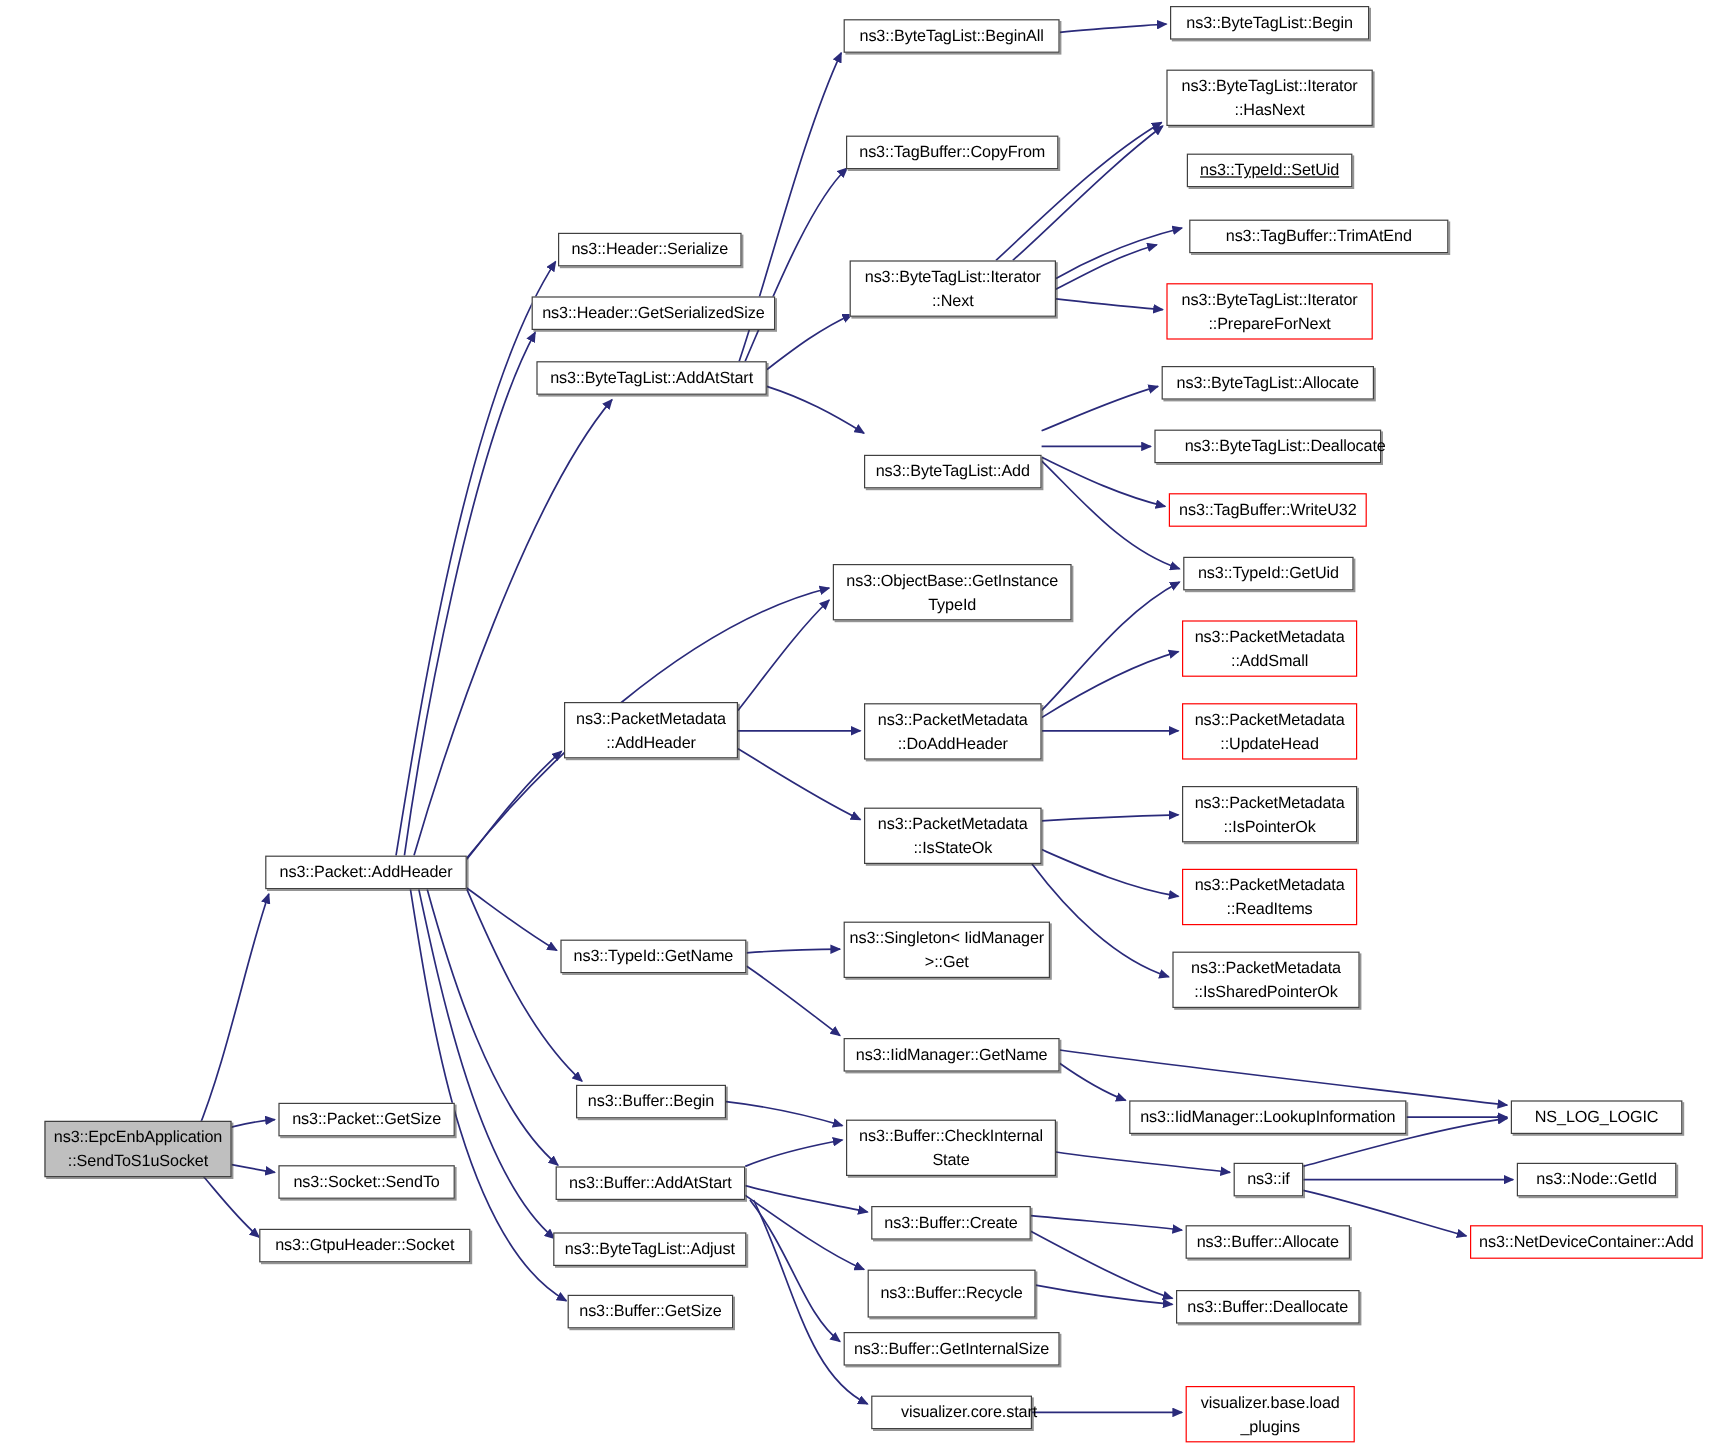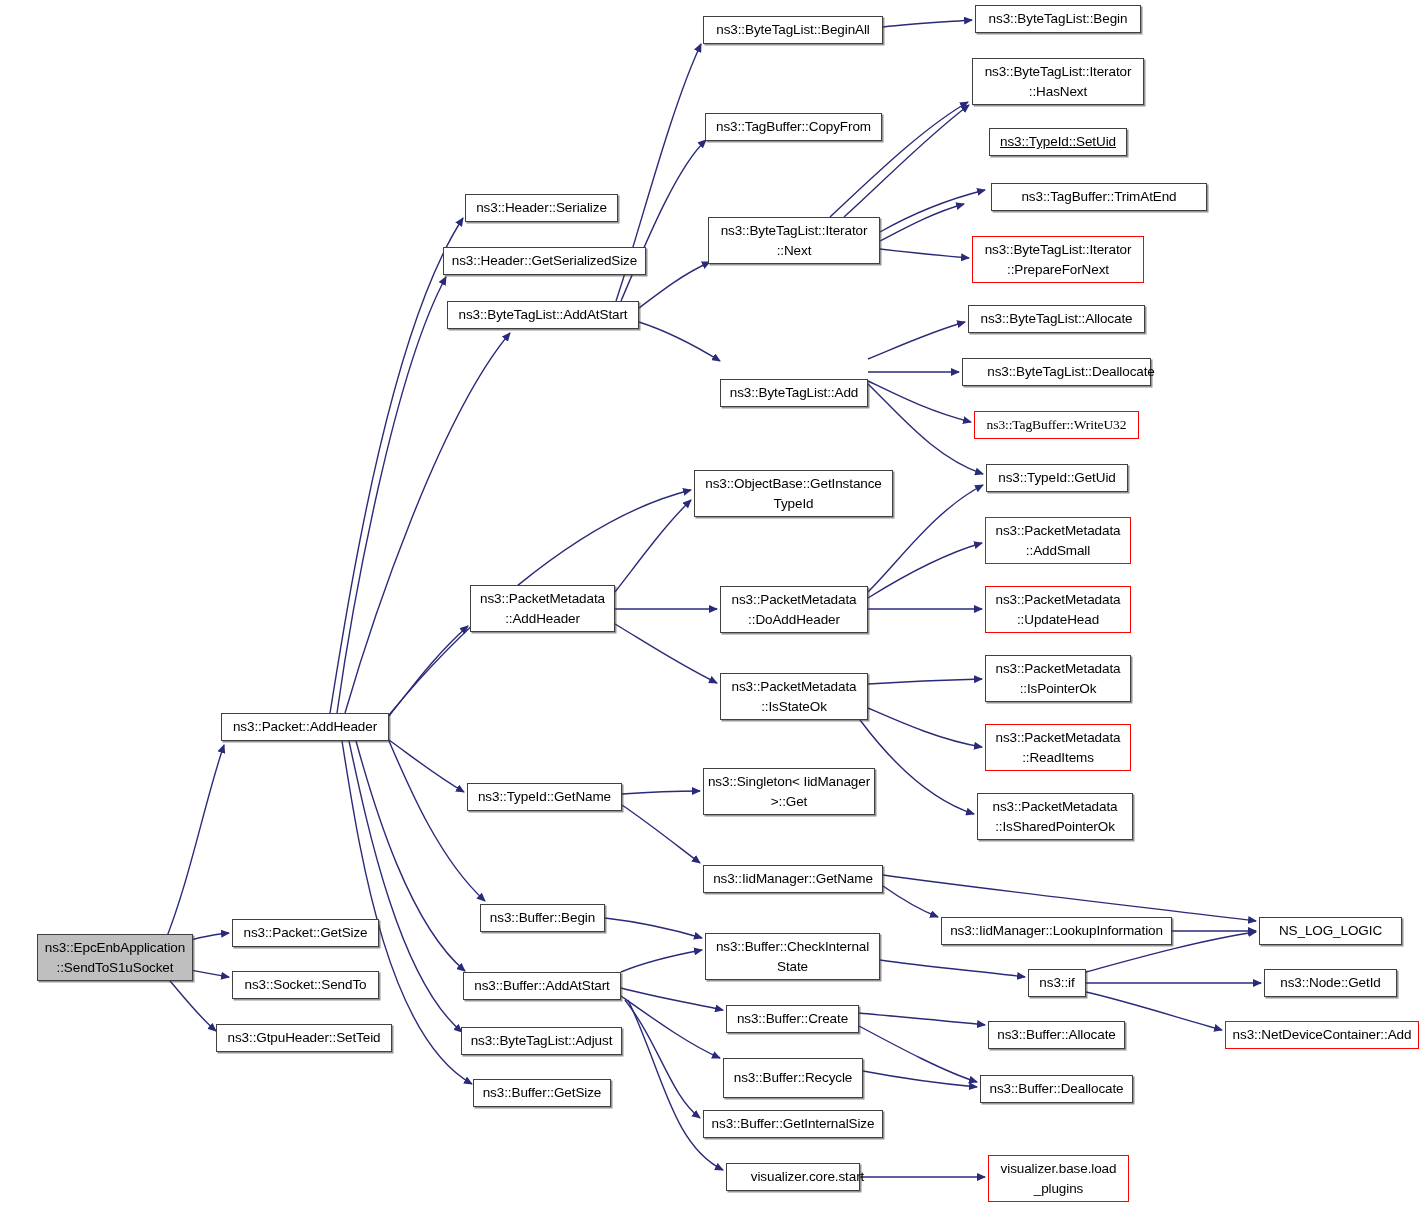--- a/index.html
+++ b/index.html
@@ -117,40 +117,40 @@
         <path d="M 859 1026 C 900 1048 945 1072 977 1082" marker-end="url(#arrow)"></path>
         <path d="M 863 1071 C 900 1078 945 1084 977 1087" marker-end="url(#arrow)"></path>
         <path d="M 860 1177 C 900 1177 950 1177 985 1177" marker-end="url(#arrow)"></path>
       </g>
   </svg>
   <div id="node-layer">
       <div class="node current" style="left: 8px; top: 934px; width: 156px; height: 47px; margin-left: 29px;">ns3::EpcEnbApplication
 ::SendToS1uSocket</div>
       <div class="node" style="left: 232px; top: 919px; width: 147px; height: 28px;">ns3::Packet::GetSize</div>
       <div class="node" style="left: 232px; top: 971px; width: 147px; height: 28px;">ns3::Socket::SendTo</div>
-      <div class="node" style="left: 216px; top: 1024px; width: 176px; height: 28px;">ns3::GtpuHeader::SetTeid</div>
+      <div class="node" style="left: 216px; top: 1024px; width: 176px; height: 28px;">ns3::GtpuHeader::Socket</div>
       <div class="node" style="left: 221px; top: 713px; width: 168px; height: 28px;">ns3::Packet::AddHeader</div>
       <div class="node" style="left: 465px; top: 194px; width: 153px; height: 28px;">ns3::Header::Serialize</div>
       <div class="node" style="left: 443px; top: 247px; width: 203px; height: 28px;">ns3::Header::GetSerializedSize</div>
       <div class="node" style="left: 447px; top: 301px; width: 192px; height: 28px;">ns3::ByteTagList::AddAtStart</div>
       <div class="node" style="left: 703px; top: 16px; width: 180px; height: 28px;">ns3::ByteTagList::BeginAll</div>
       <div class="node" style="left: 705px; top: 113px; width: 177px; height: 28px;">ns3::TagBuffer::CopyFrom</div>
       <div class="node" style="left: 708px; top: 217px; width: 172px; height: 47px;">ns3::ByteTagList::Iterator
 ::Next</div>
       <div class="node" style="left: 720px; top: 358px; width: 148px; height: 28px; margin-top: 21px;">ns3::ByteTagList::Add</div>
       <div class="node" style="left: 975px; top: 5px; width: 166px; height: 28px;">ns3::ByteTagList::Begin</div>
       <div class="node" style="left: 972px; top: 58px; width: 172px; height: 47px;">ns3::ByteTagList::Iterator
 ::HasNext</div>
       <div class="node" style="left: 989px; top: 128px; width: 138px; height: 28px; text-decoration: underline;">ns3::TypeId::SetUid</div>
       <div class="node" style="left: 967px; top: 183px; width: 216px; height: 28px; margin-left: 24px;">ns3::TagBuffer::TrimAtEnd</div>
       <div class="node red" style="left: 972px; top: 236px; width: 172px; height: 47px;">ns3::ByteTagList::Iterator
 ::PrepareForNext</div>
       <div class="node" style="left: 968px; top: 305px; width: 177px; height: 28px;">ns3::ByteTagList::Allocate</div>
       <div class="node" style="left: 962px; top: 358px; width: 189px; height: 28px; padding-left: 32px;">ns3::ByteTagList::Deallocate</div>
-      <div class="node red" style="left: 974px; top: 411px; width: 165px; height: 28px; font-family: Liberation Serif, serif;">ns3::TagBuffer::WriteU32</div>
+      <div class="node red" style="left: 974px; top: 411px; width: 165px; height: 28px;">ns3::TagBuffer::WriteU32</div>
       <div class="node" style="left: 986px; top: 464px; width: 142px; height: 28px;">ns3::TypeId::GetUid</div>
       <div class="node" style="left: 694px; top: 470px; width: 199px; height: 47px;">ns3::ObjectBase::GetInstance
 TypeId</div>
       <div class="node red" style="left: 985px; top: 517px; width: 146px; height: 47px;">ns3::PacketMetadata
 ::AddSmall</div>
       <div class="node" style="left: 470px; top: 585px; width: 145px; height: 47px;">ns3::PacketMetadata
 ::AddHeader</div>
       <div class="node" style="left: 720px; top: 586px; width: 148px; height: 47px;">ns3::PacketMetadata
 ::DoAddHeader</div>
       <div class="node red" style="left: 985px; top: 586px; width: 146px; height: 47px;">ns3::PacketMetadata

